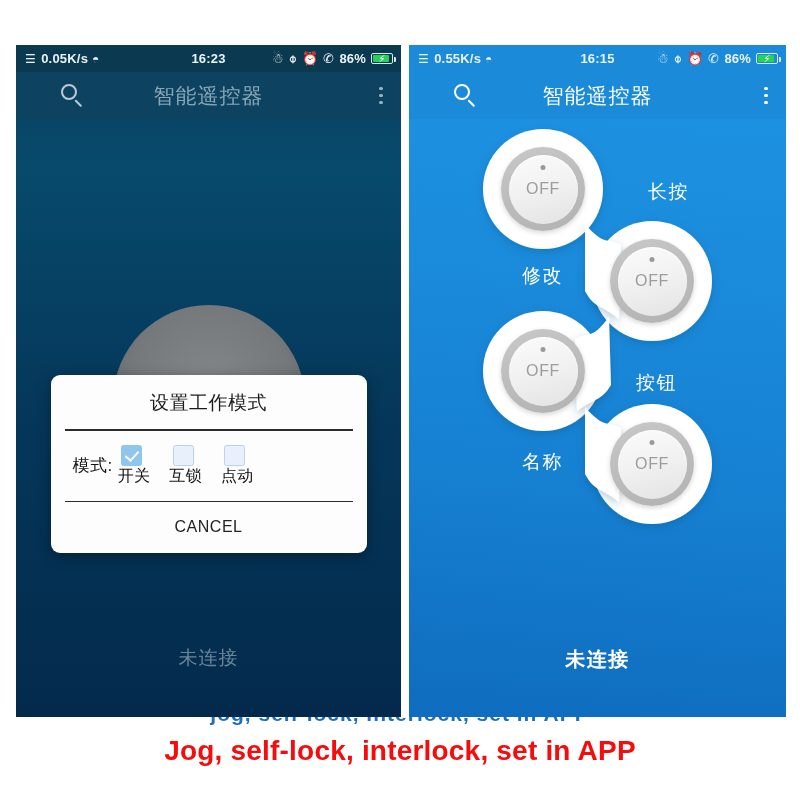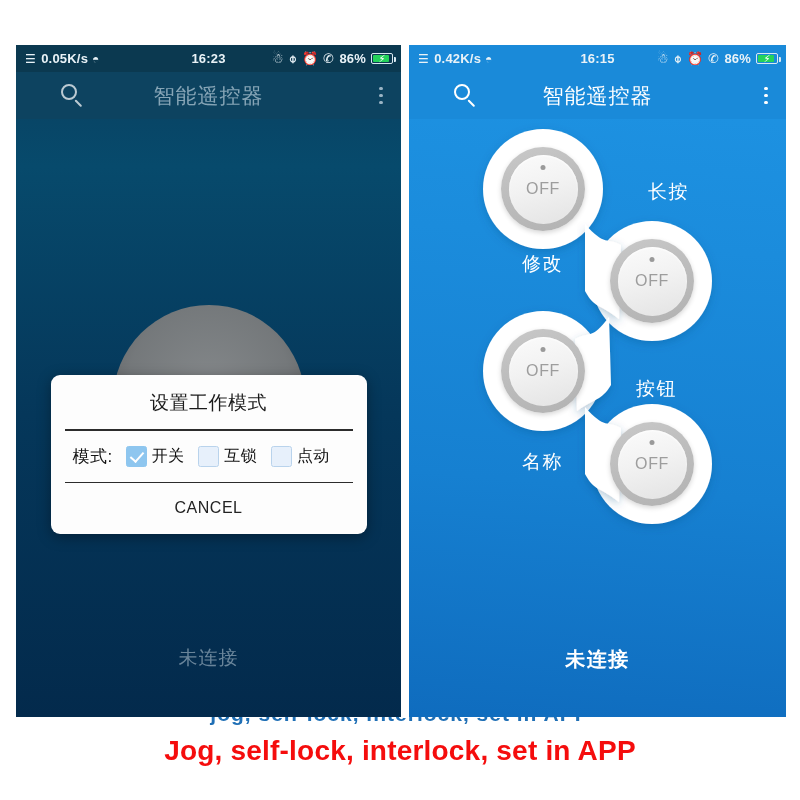--- a/index.html
+++ b/index.html
@@ -83,22 +83,22 @@
   
   .dialog {
     position:absolute; left:50%; transform:translateX(-50%); top:256px;
     width:316px; background:#fdfdfd; border-radius:9px;
     box-shadow: 0 3px 14px rgba(0,0,0,.35);
     overflow:hidden;
   }
   .dlg-title { text-align:center; font-size:19px; color:#1b1b1b; padding:15px 0 13px; letter-spacing:.5px; }
   .dlg-rule { height:1.6px; background:#2c2c2c; margin:0 14px; }
   .dlg-row { display:flex; align-items:center; padding:14px 0 14px 22px; }
-  .dlg-label { font-size:17px; color:#141414; margin-right:13px; letter-spacing:.5px; }
-  .opt { display:flex; margin-right:14px; }
+  .dlg-label { font-size:17px; color:#141414; letter-spacing:.5px; }
+  .opt { display:flex; align-items:center; margin-right:14px;flex-direction:column; }
   .cbx { width:21px; height:21px; border-radius:2.5px; position:relative; }
   .cbx.off { background:#e7f0fb; border:1.2px solid #b9d3ec; }
   .cbx.on  { background:#8ec6ef; border:1.2px solid #8ec6ef; }
   .cbx.on::after {
     content:""; position:absolute; left:6px; top:2.5px; width:6px; height:11px;
     border:solid #ffffff; border-width:0 2.6px 2.6px 0; transform:rotate(42deg);
   }
   .opt-label { font-size:16px; color:#111; margin-left:5px; letter-spacing:.3px; }
   .dlg-actions { display:flex; }
   .dlg-btn { flex:1; text-align:center; font-size:16px; color:#232323; padding:16px 0 17px; letter-spacing:.5px; }
@@ -208,21 +208,21 @@
 
       <div class="status-left">未连接</div>
     </div>
   </div>
 
   <div class="phone" id="phone-right">
 
     <div class="statusbar">
       <div class="sb-left">
         <span class="sb-ico sig">☰ </span>
-        <span>0.42K/s</span>
+        <span>0.55K/s</span>
         <span class="sb-ico wifi">◓</span>
       </div>
       <div class="sb-center">16:15</div>
       <div class="sb-right">
         <span class="sb-ico">☃</span>
         <span class="sb-ico">⌽</span>
         <span class="sb-ico">⏰</span>
         <span class="sb-ico">✆</span>
         <span>86%</span>
         <span class="batt">
@@ -293,22 +293,22 @@
       </div>
 
       <div class="btn" style="left:201px; top:303px;">
         <div class="btn-inner">
           <span class="btn-dot"></span>
           <span class="btn-text">OFF</span>
         </div>
       </div>
 
       <div class="rlabel" style="left:239px; top:60px;">长按</div>
-      <div class="rlabel" style="left:113px; top:132px;">修改</div>
-      <div class="rlabel" style="left:227px; top:257px;">按钮</div>
+      <div class="rlabel" style="left:113px; top:144px;">修改</div>
+      <div class="rlabel" style="left:227px; top:251px;">按钮</div>
       <div class="rlabel" style="left:113px; top:330px;">名称</div>
 
       <div class="status-right">未连接</div>
     </div>
   </div>
 
   <div class="clipped-row">
     <span>jog, self-lock, interlock, set in APP</span>
   </div>
 

